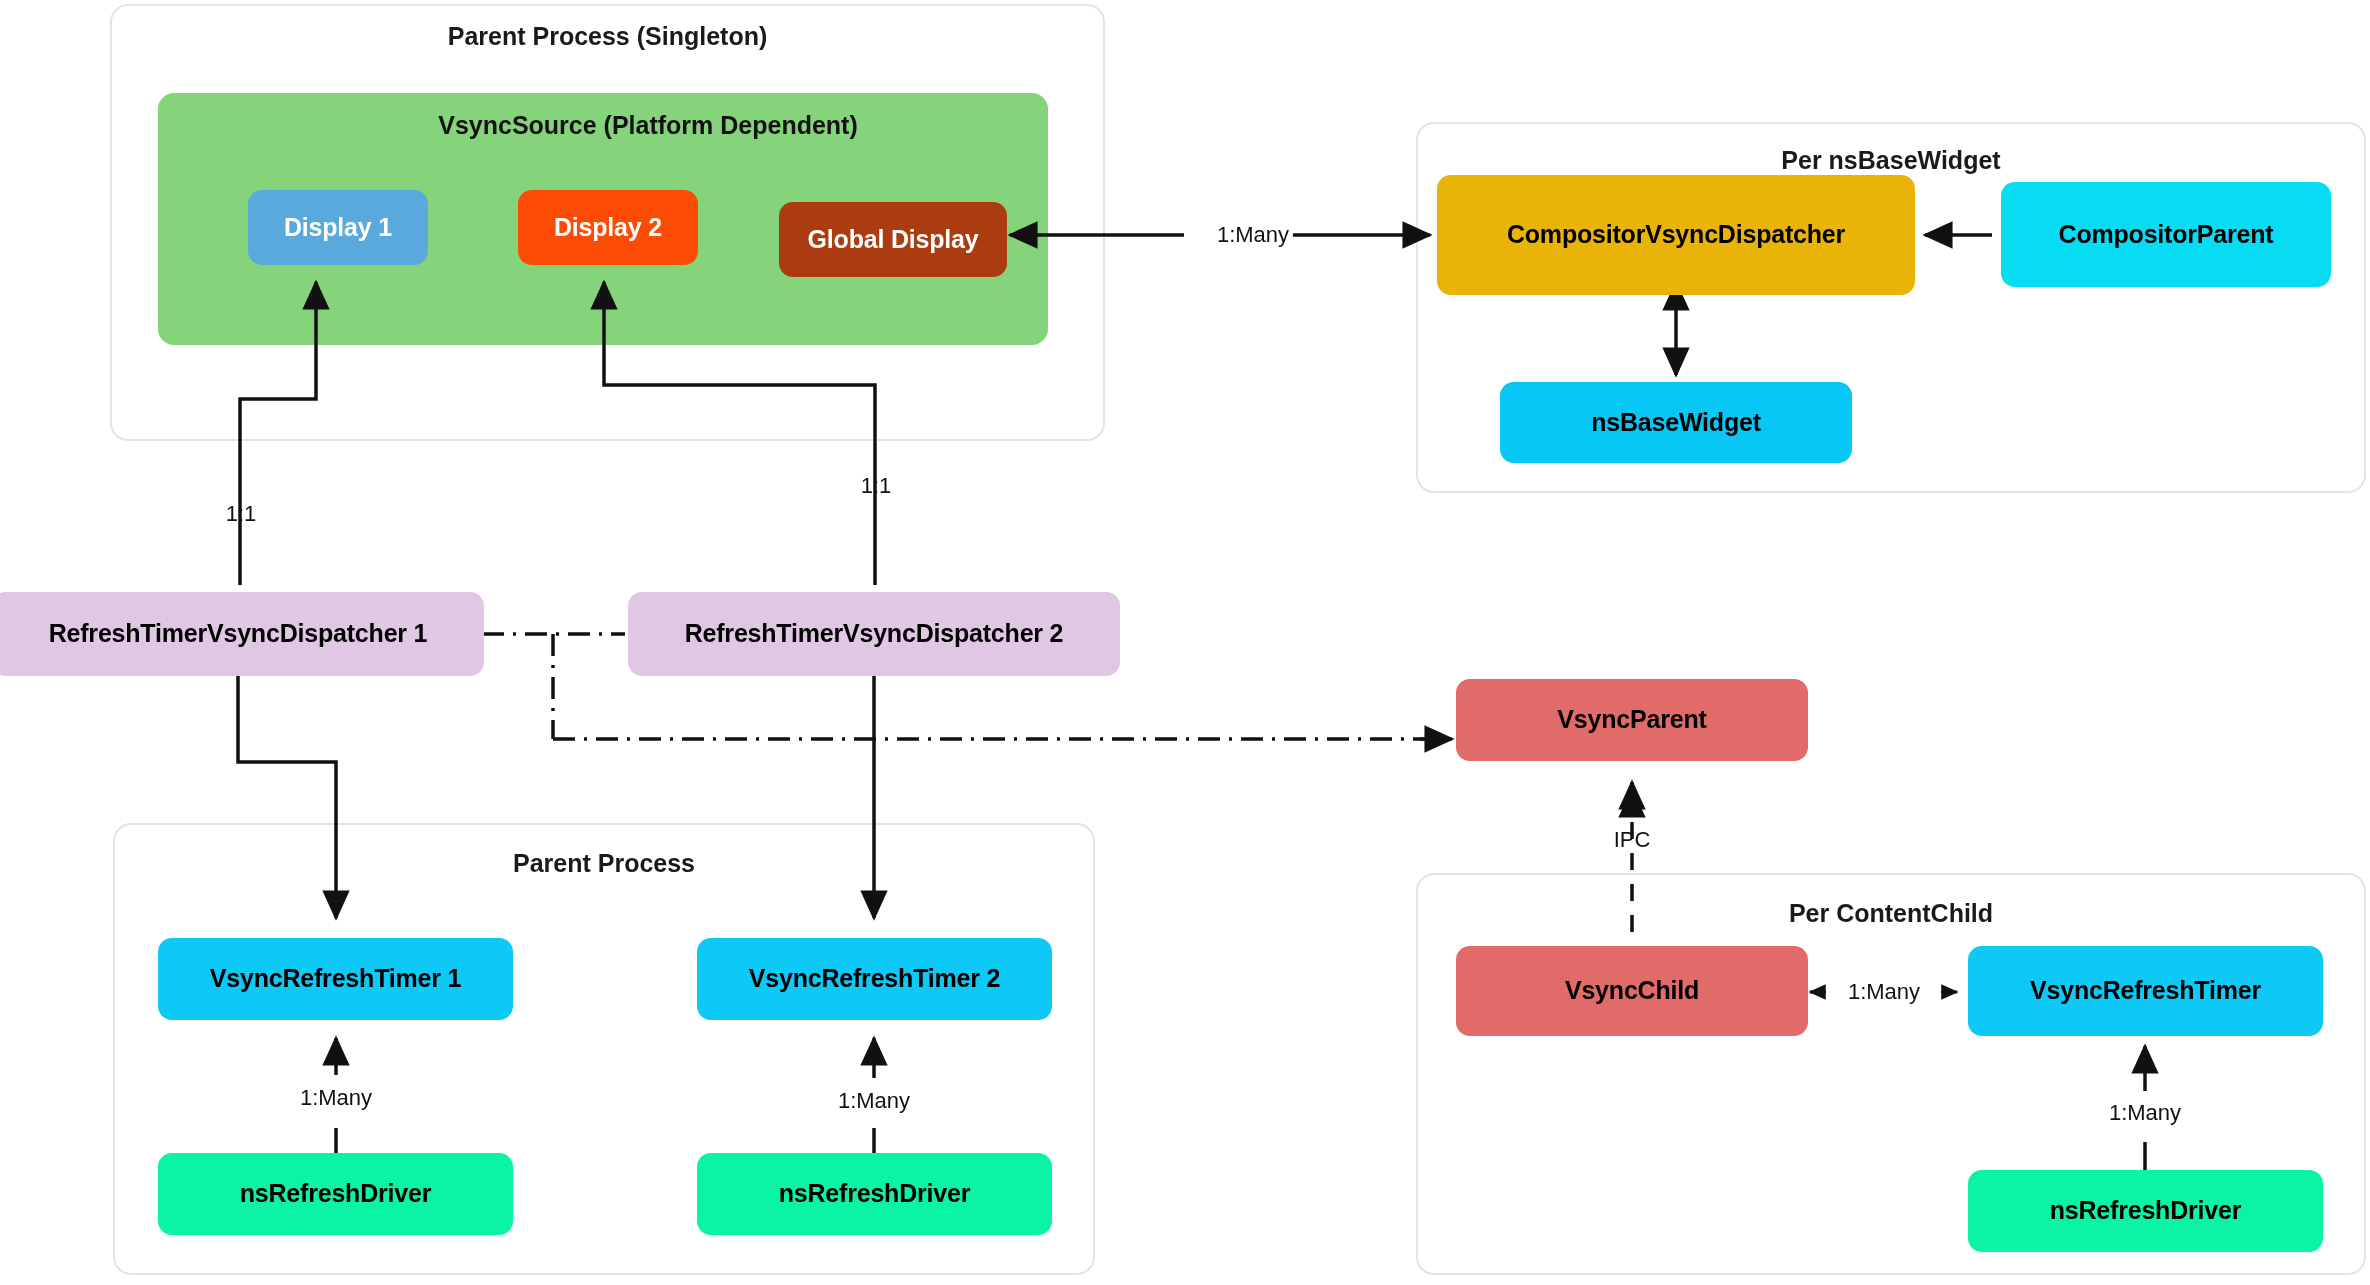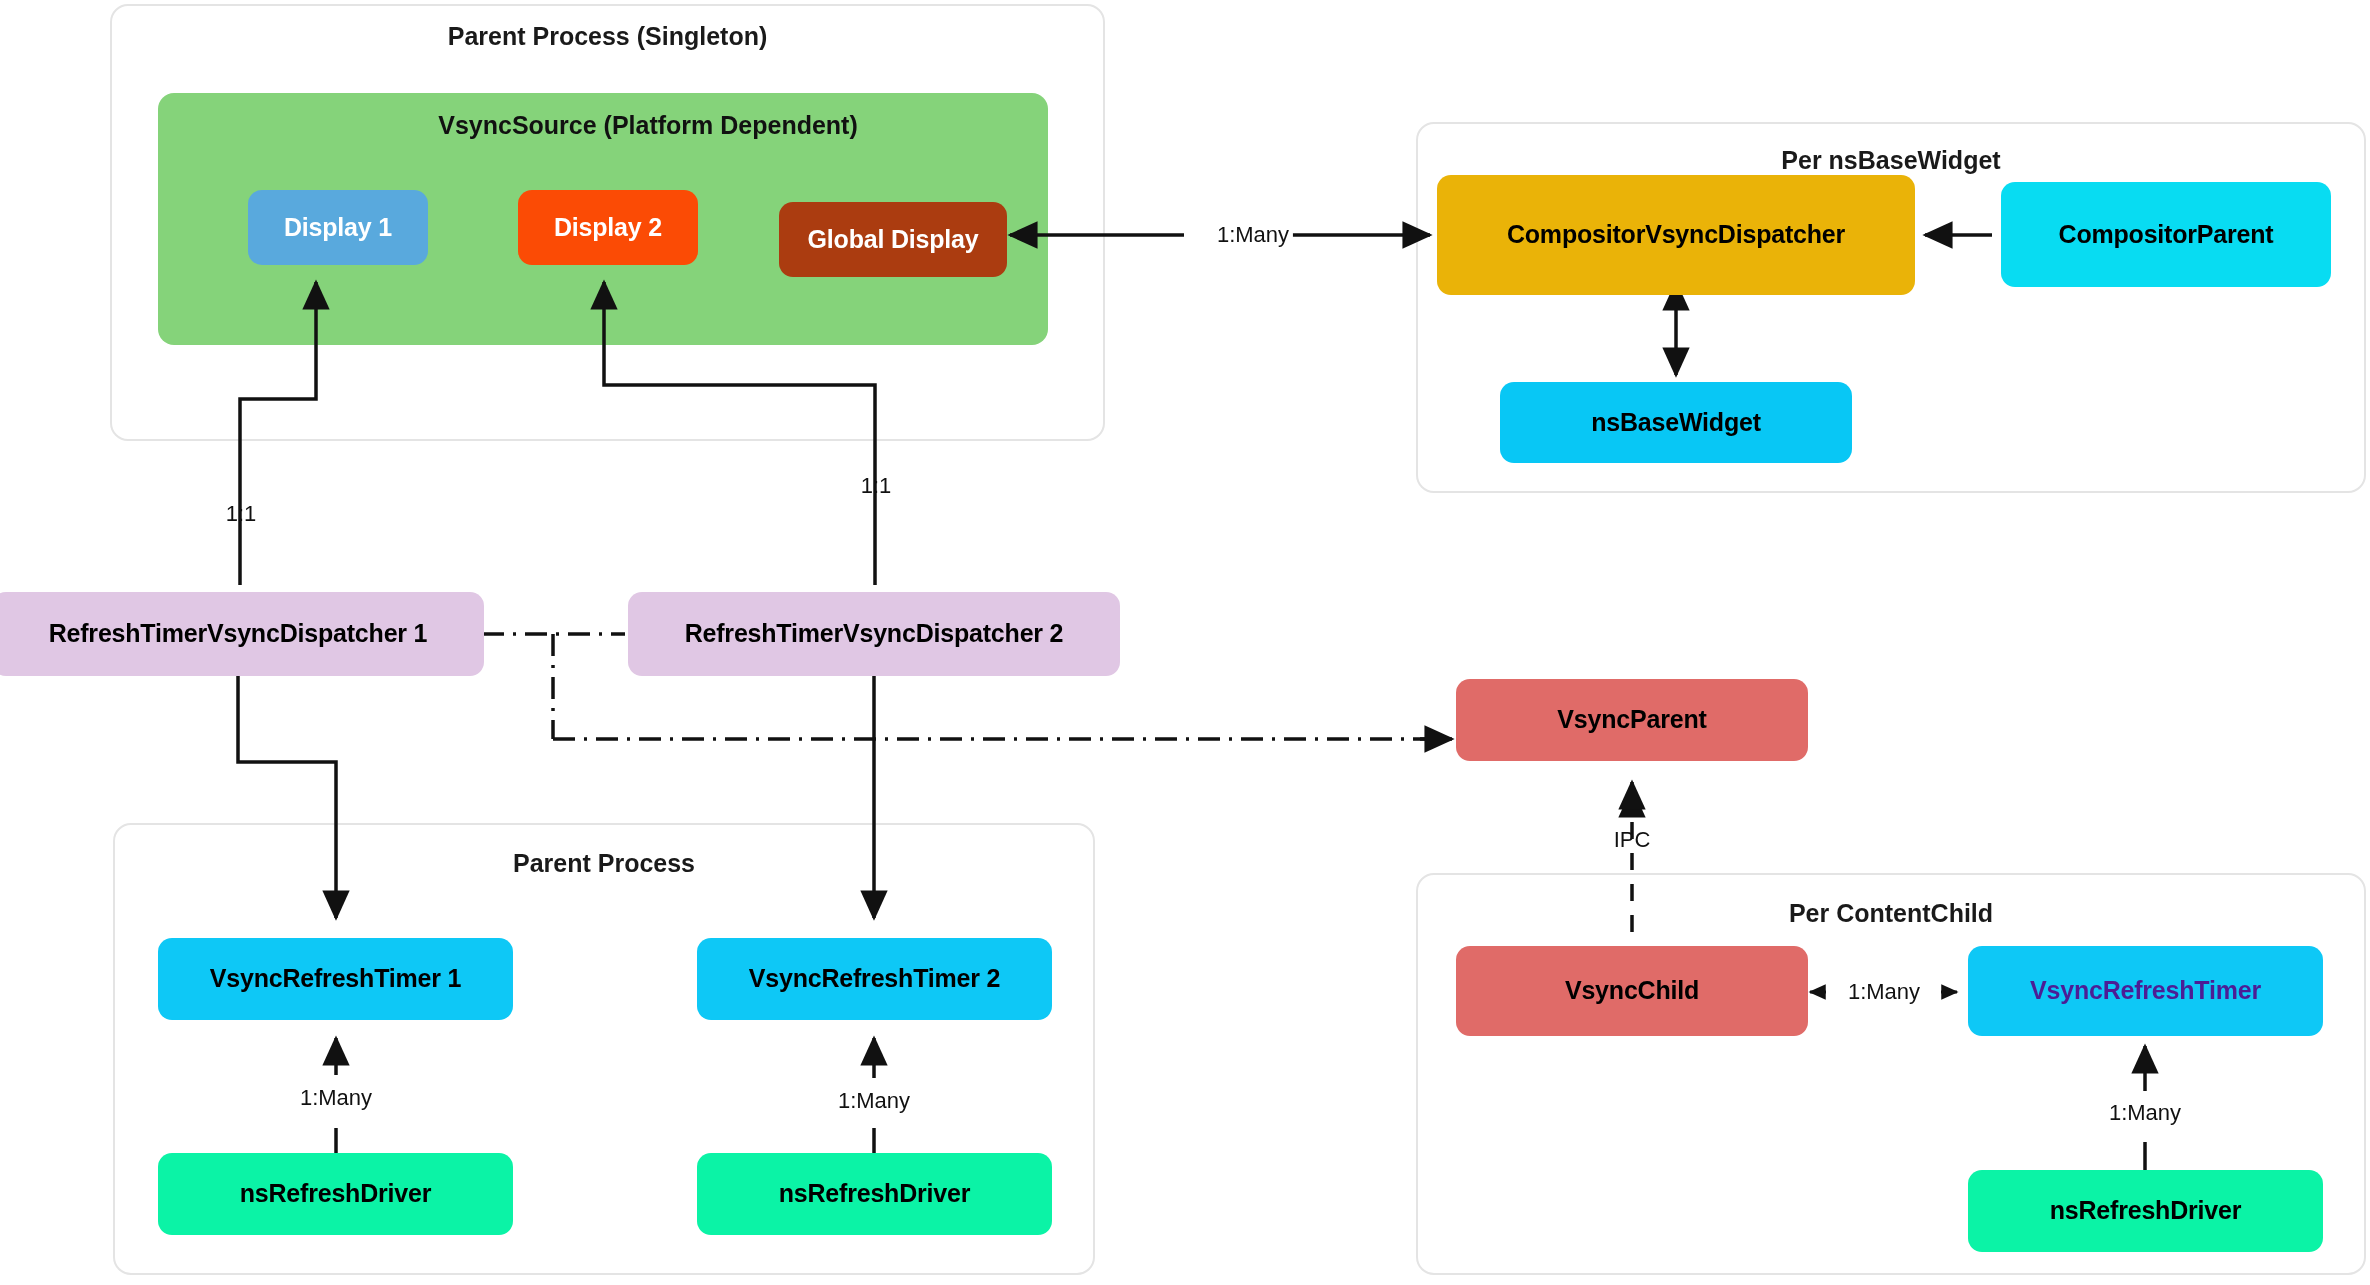--- a/index.html
+++ b/index.html
@@ -234,21 +234,21 @@
   </div>
 
   <div class="node" style="left:697px; top:1153px; width:355px; height:82px; background:#0bf3a6; color:#000000;">
     <span>nsRefreshDriver</span>
   </div>
 
   <div class="node" style="left:1456px; top:946px; width:352px; height:90px; background:#e06b68; color:#000000;">
     <span>VsyncChild</span>
   </div>
 
-  <div class="node" style="left:1968px; top:946px; width:355px; height:90px; background:#0ec8f6; color:#4c1d95;">
+  <div class="node" style="left:1968px; top:946px; width:355px; height:90px; background:#0ec8f6; color:#000000;">
     <span>VsyncRefreshTimer</span>
   </div>
 
   <div class="node" style="left:1968px; top:1170px; width:355px; height:82px; background:#0bf3a6; color:#000000;">
     <span>nsRefreshDriver</span>
   </div>
 
   <div class="edge-label" style="left:1253px; top:235px;">
     <span>1:Many</span>
   </div>

